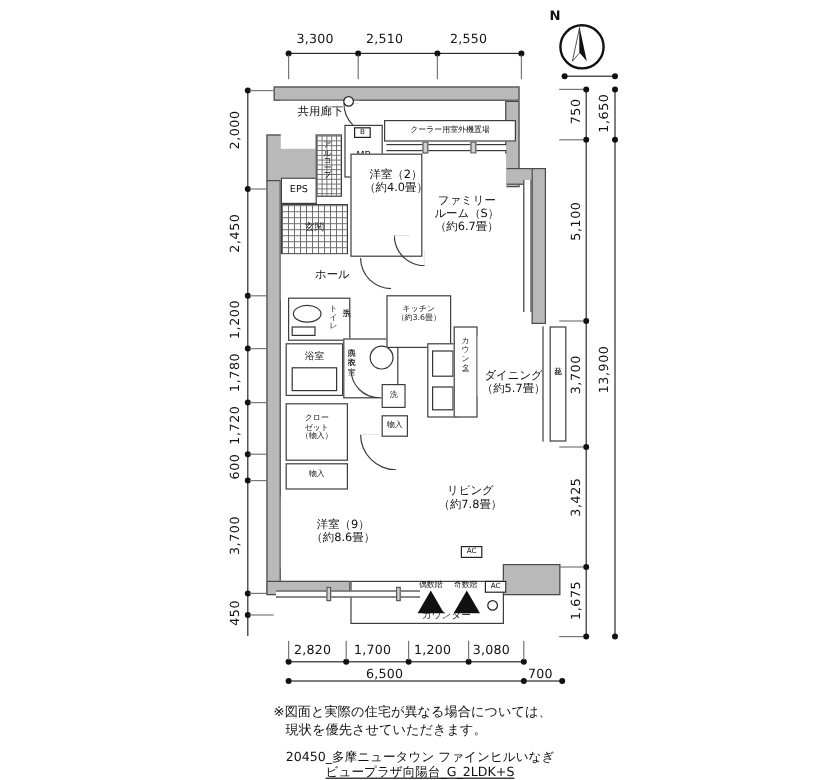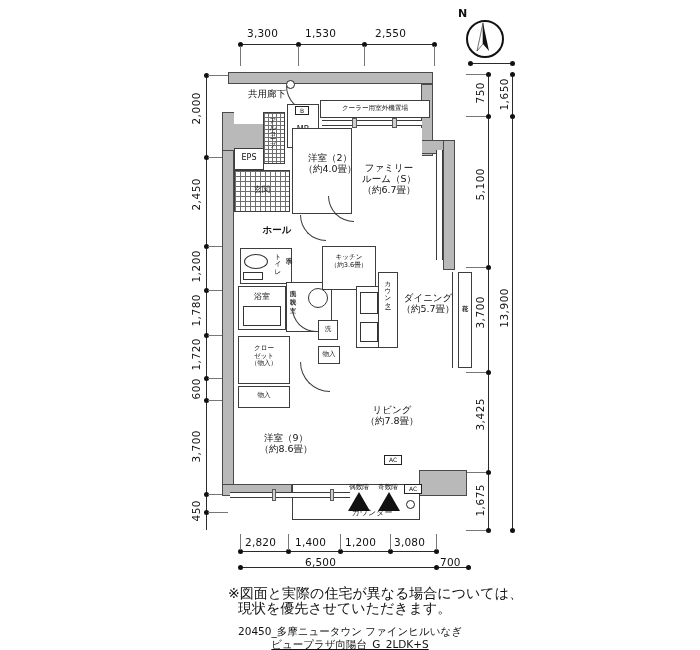--- a/index.html
+++ b/index.html
@@ -36,21 +36,21 @@
   .door{position:absolute;border:1px solid #3a3a3a;border-radius:0 0 0 100%;
      border-top:none;border-right:none;box-sizing:border-box;background:transparent;}
   .balcfloor{position:absolute;background:#ffffff;border:1px solid #3d3d3d;box-sizing:border-box;}
   .tri{position:absolute;width:0;height:0;border-left:11px solid transparent;border-right:11px solid transparent;border-bottom:19px solid #111;}
   .windowline{position:absolute;background:#fff;border-top:1px solid #3a3a3a;border-bottom:1px solid #3a3a3a;box-sizing:border-box;}
   .windowline.v{border:none;border-left:1px solid #3a3a3a;border-right:1px solid #3a3a3a;}
   
   .compass{position:absolute;width:34px;height:34px;border:2px solid #111;border-radius:50%;background:#fff;}
   .compass .nl{position:absolute;left:-10px;top:-15px;font-size:11px;font-weight:bold;color:#111;}
   
-  .footer{position:absolute;font-size:14px;line-height:15px;color:#111;white-space:pre;}
+  .footer{position:absolute;font-size:11px;line-height:15px;color:#111;white-space:pre;}
   .title{position:absolute;font-size:10.5px;line-height:14px;color:#111;text-align:center;white-space:pre;}
 </style>
 </head>
 <body>
 
 <div class="compass abs" style="left:466px;top:20px;">
   <div class="nl">N</div>
   <svg width="30" height="30" style="position:absolute;left:0;top:0;" viewBox="0 0 30 30">
     <polygon points="15,1 21,29 15,22" fill="#111"></polygon>
     <polygon points="15,1 9,29 15,22" fill="#fff" stroke="#111" stroke-width="0.6"></polygon>
@@ -63,21 +63,21 @@
 <div class="dimline h abs" style="left:240px;top:44px;width:196px;"></div>
 <div class="tick abs" style="left:238px;top:42px;"></div>
 <div class="tick abs" style="left:296px;top:42px;"></div>
 <div class="tick abs" style="left:362px;top:42px;"></div>
 <div class="tick abs" style="left:432px;top:42px;"></div>
 <div class="tickbar abs" style="left:240px;top:46px;width:1px;height:20px;background:#777;"></div>
 <div class="tickbar abs" style="left:298px;top:46px;width:1px;height:20px;background:#777;"></div>
 <div class="tickbar abs" style="left:364px;top:46px;width:1px;height:20px;background:#777;"></div>
 <div class="tickbar abs" style="left:434px;top:46px;width:1px;height:20px;background:#777;"></div>
 <div class="dimtxt" style="left:247px;top:27px;">3,300</div>
-<div class="dimtxt" style="left:305px;top:27px;">1,530</div>
+<div class="dimtxt" style="left:305px;top:27px;">2,510</div>
 <div class="dimtxt" style="left:375px;top:27px;">2,550</div>
 
 <div class="dimline v abs" style="left:206px;top:75px;width:1px;height:455px;"></div>
 <div class="tick abs" style="left:204px;top:73px;"></div>
 <div class="tick abs" style="left:204px;top:155px;"></div>
 <div class="tick abs" style="left:204px;top:244px;"></div>
 <div class="tick abs" style="left:204px;top:288px;"></div>
 <div class="tick abs" style="left:204px;top:333px;"></div>
 <div class="tick abs" style="left:204px;top:376px;"></div>
 <div class="tick abs" style="left:204px;top:398px;"></div>
@@ -153,24 +153,24 @@
 <div class="roomnb" style="left:320px;top:100px;width:110px;height:18px;border:1px solid #3d3d3d;"></div>
 <div class="label xs" style="left:320px;top:105px;width:110px;">クーラー用室外機置場</div>
 <div class="windowline" style="left:322px;top:120px;width:100px;height:6px;"></div>
 <div class="wallthin" style="left:352px;top:118px;width:5px;height:10px;"></div>
 <div class="wallthin" style="left:392px;top:118px;width:5px;height:10px;"></div>
 
 <div class="tilefloor" style="left:234px;top:170px;width:56px;height:42px;"></div>
 <div class="label sm" style="left:234px;top:185px;width:56px;">玄関</div>
 
 <div class="roomnb" style="left:234px;top:212px;width:86px;height:38px;"></div>
-<div class="label" style="left:234px;top:224px;width:86px;font-weight:bold;">ホール</div>
+<div class="label" style="left:234px;top:224px;width:86px;">ホール</div>
 
 <div class="room" style="left:292px;top:128px;width:60px;height:86px;"></div>
-<div class="label" style="left:292px;top:152px;width:76px;">洋室（2）
+<div class="label" style="left:292px;top:140px;width:76px;">洋室（2）
 （約4.0畳）</div>
 <div class="door" style="left:328px;top:196px;width:26px;height:26px;"></div>
 <div class="door" style="left:300px;top:215px;width:26px;height:26px;"></div>
 
 <div class="roomnb" style="left:356px;top:128px;width:66px;height:100px;"></div>
 <div class="label" style="left:356px;top:162px;width:66px;">ファミリー
 ルーム（S）
 （約6.7畳）</div>
 <div class="windowline v" style="left:436px;top:150px;width:7px;height:110px;"></div>
 
@@ -206,21 +206,21 @@
 <div class="room" style="left:322px;top:246px;width:54px;height:44px;"></div>
 <div class="label xs" style="left:322px;top:254px;width:54px;">キッチン
 （約3.6畳）</div>
 <div class="room" style="left:356px;top:286px;width:26px;height:62px;"></div>
 <div class="fixture" style="left:360px;top:292px;width:18px;height:22px;"></div>
 <div class="fixture" style="left:360px;top:322px;width:18px;height:20px;"></div>
 <div class="room" style="left:378px;top:272px;width:20px;height:76px;"></div>
 <div class="label vert xs" style="left:383px;top:276px;">カウンター</div>
 
 <div class="roomnb" style="left:398px;top:280px;width:60px;height:50px;"></div>
-<div class="label" style="left:396px;top:292px;width:64px;">ダイニング
+<div class="label" style="left:396px;top:308px;width:64px;">ダイニング
 （約5.7畳）</div>
 <div class="windowline v" style="left:452px;top:272px;width:8px;height:96px;"></div>
 <div class="roomnb" style="left:458px;top:272px;width:14px;height:96px;border:1px solid #3d3d3d;"></div>
 <div class="label vert xs" style="left:460px;top:300px;">花台</div>
 
 <div class="roomnb" style="left:344px;top:390px;width:96px;height:50px;"></div>
 <div class="label" style="left:344px;top:404px;width:96px;">リビング
 （約7.8畳）</div>
 <div class="box" style="left:384px;top:455px;width:18px;height:10px;">AC</div>
 
@@ -245,21 +245,21 @@
 <div class="tick abs" style="left:286px;top:549px;"></div>
 <div class="tick abs" style="left:338px;top:549px;"></div>
 <div class="tick abs" style="left:388px;top:549px;"></div>
 <div class="tick abs" style="left:434px;top:549px;"></div>
 <div class="tickbar abs" style="left:240px;top:534px;width:1px;height:16px;background:#777;"></div>
 <div class="tickbar abs" style="left:288px;top:534px;width:1px;height:16px;background:#777;"></div>
 <div class="tickbar abs" style="left:340px;top:534px;width:1px;height:16px;background:#777;"></div>
 <div class="tickbar abs" style="left:390px;top:534px;width:1px;height:16px;background:#777;"></div>
 <div class="tickbar abs" style="left:436px;top:534px;width:1px;height:16px;background:#777;"></div>
 <div class="dimtxt" style="left:245px;top:536px;">2,820</div>
-<div class="dimtxt" style="left:295px;top:536px;">1,400</div>
+<div class="dimtxt" style="left:295px;top:536px;">1,700</div>
 <div class="dimtxt" style="left:345px;top:536px;">1,200</div>
 <div class="dimtxt" style="left:394px;top:536px;">3,080</div>
 <div class="dimline h abs" style="left:240px;top:567px;width:196px;"></div>
 <div class="dimline h abs" style="left:436px;top:567px;width:34px;"></div>
 <div class="tick abs" style="left:238px;top:565px;"></div>
 <div class="tick abs" style="left:434px;top:565px;"></div>
 <div class="tick abs" style="left:466px;top:565px;"></div>
 <div class="dimtxt" style="left:305px;top:556px;">6,500</div>
 <div class="dimtxt" style="left:440px;top:556px;">700</div>
 

